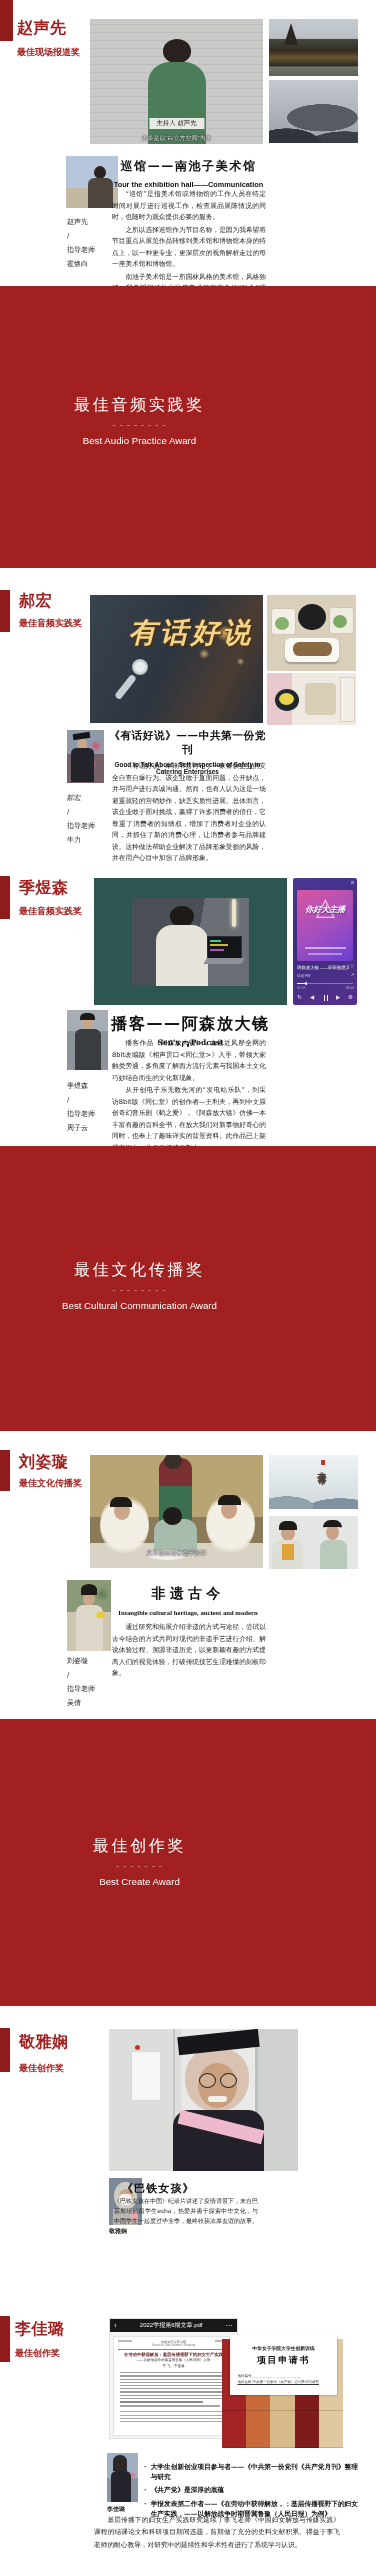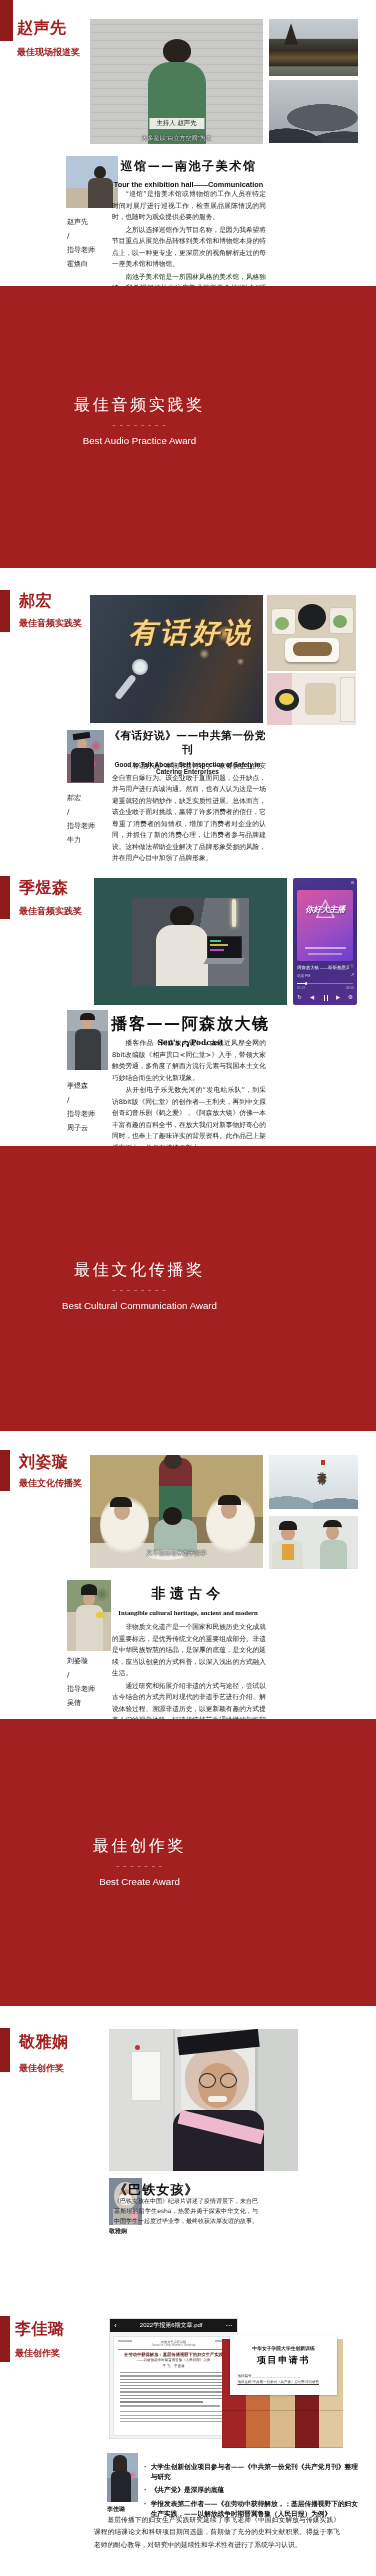--- a/index.html
+++ b/index.html
@@ -289,21 +289,20 @@
     <div class="abs" style="left:14px;top:4.3px;width:16px;height:10.7px;border-radius:50% 50% 0 0;background:#1e1a18;"></div>
     <div class="abs" style="left:8.6px;top:25px;width:27px;height:46px;border-radius:7.5px 7.5px 0 0;background:#ddd8ca;"></div>
     <div class="abs" style="left:29px;top:32px;width:8.6px;height:6.4px;border-radius:50%;background:#e8c93c;"></div>
   </div>
 
   <div class="abs work-col" style="left:110px;top:1585px;width:156px;">
     <div class="work-title" style="font-size:14px;letter-spacing:4.3px;">非遗古今</div>
     <div style="margin-top:6px;font-family:'Liberation Serif','DejaVu Serif',serif;font-weight:bold;font-size:6.7px;color:#111;">Intangible cultural heritage, ancient and modern</div>
   </div>
   <div class="abs" style="left:112px;top:1622px;width:154px;">
-    <p class="body-p">非物质文化遗产是一个国家和民族历史文化成就的重要标志，是优秀传统文化的重要组成部分。非遗是中华民族智慧的结晶，是深厚的底蕴，是文化的延续，应当以创意的方式科普，以深入浅出的方式融入生活。</p>
     <p class="body-p">通过研究和拓展介绍非遗的方式与途径，尝试以古今结合的方式共同对现代的非遗手艺进行介绍、解说体验过程、溯源非遗历史，以更新颖有趣的方式提高人们的视觉体验，打破传统技艺生涩难懂的刻板印象。</p>
   </div>
   <div class="abs credit" style="left:67px;top:1656px;">
     <div>刘姿璇</div>
     <div>/</div>
     <div>指导老师</div>
     <div>吴倩</div>
   </div>
 
   <div class="abs banner" style="top:1719px;height:287px;">
@@ -337,21 +336,21 @@
   <div class="abs ph" style="left:109px;top:2178px;width:33px;height:47px;background:
         linear-gradient(180deg,#7e8896 0 100%);">
     <div class="abs" style="left:5.4px;top:4.3px;width:22.6px;height:28px;border-radius:50%;background:#cfccc4;"></div>
     <div class="abs" style="left:9.7px;top:10.7px;width:14px;height:14px;border-radius:50%;background:#c9a287;"></div>
     <div class="abs" style="left:10.2px;top:16px;width:13px;height:10.7px;border-radius:4.3px;background:#f5f4f0;"></div>
     <div class="abs" style="left:4.3px;top:31px;width:25px;height:16px;background:#b9b6ae;"></div>
     <div class="abs" style="left:21.5px;top:33px;width:6.4px;height:10.7px;background:#e8a8b0;"></div>
   </div>
   <div class="abs plabel" style="left:109px;top:2227px;">敬雅娴</div>
 
-  <div class="abs work-title" style="left:114px;top:2181px;font-size:13px;letter-spacing:1.1px;font-family:Liberation Mono, monospace;">《巴铁女孩》</div>
+  <div class="abs work-title" style="left:122px;top:2181px;font-size:11px;letter-spacing:1.1px;font-family:Liberation Mono, monospace;">《巴铁女孩》</div>
   <div class="abs" style="left:114px;top:2196px;width:144px;">
     <p class="body-p" style="font-size:6px;line-height:1.7;text-indent:0;">《巴铁女孩在中国》纪录片讲述了疫情背景下，来自巴基斯坦的留学生esha，热爱并勇于探索中华文化，与中国学生一起度过毕业季，最终收获浓厚友谊的故事。</p>
   </div>
 
   <div class="abs chip" style="left:0;top:2316px;width:9.7px;height:46px;"></div>
   <div class="abs sec-name" style="left:15px;top:2319px;">李佳璐</div>
   <div class="abs sec-award" style="left:15px;top:2347px;">最佳创作奖</div>
 
   <div class="abs ph" style="left:109px;top:2318px;width:127px;height:119px;background:#f4f4f4;border:0.5px solid #e0e0e0;">
     <div class="pdf-head" style="height:13px;">

